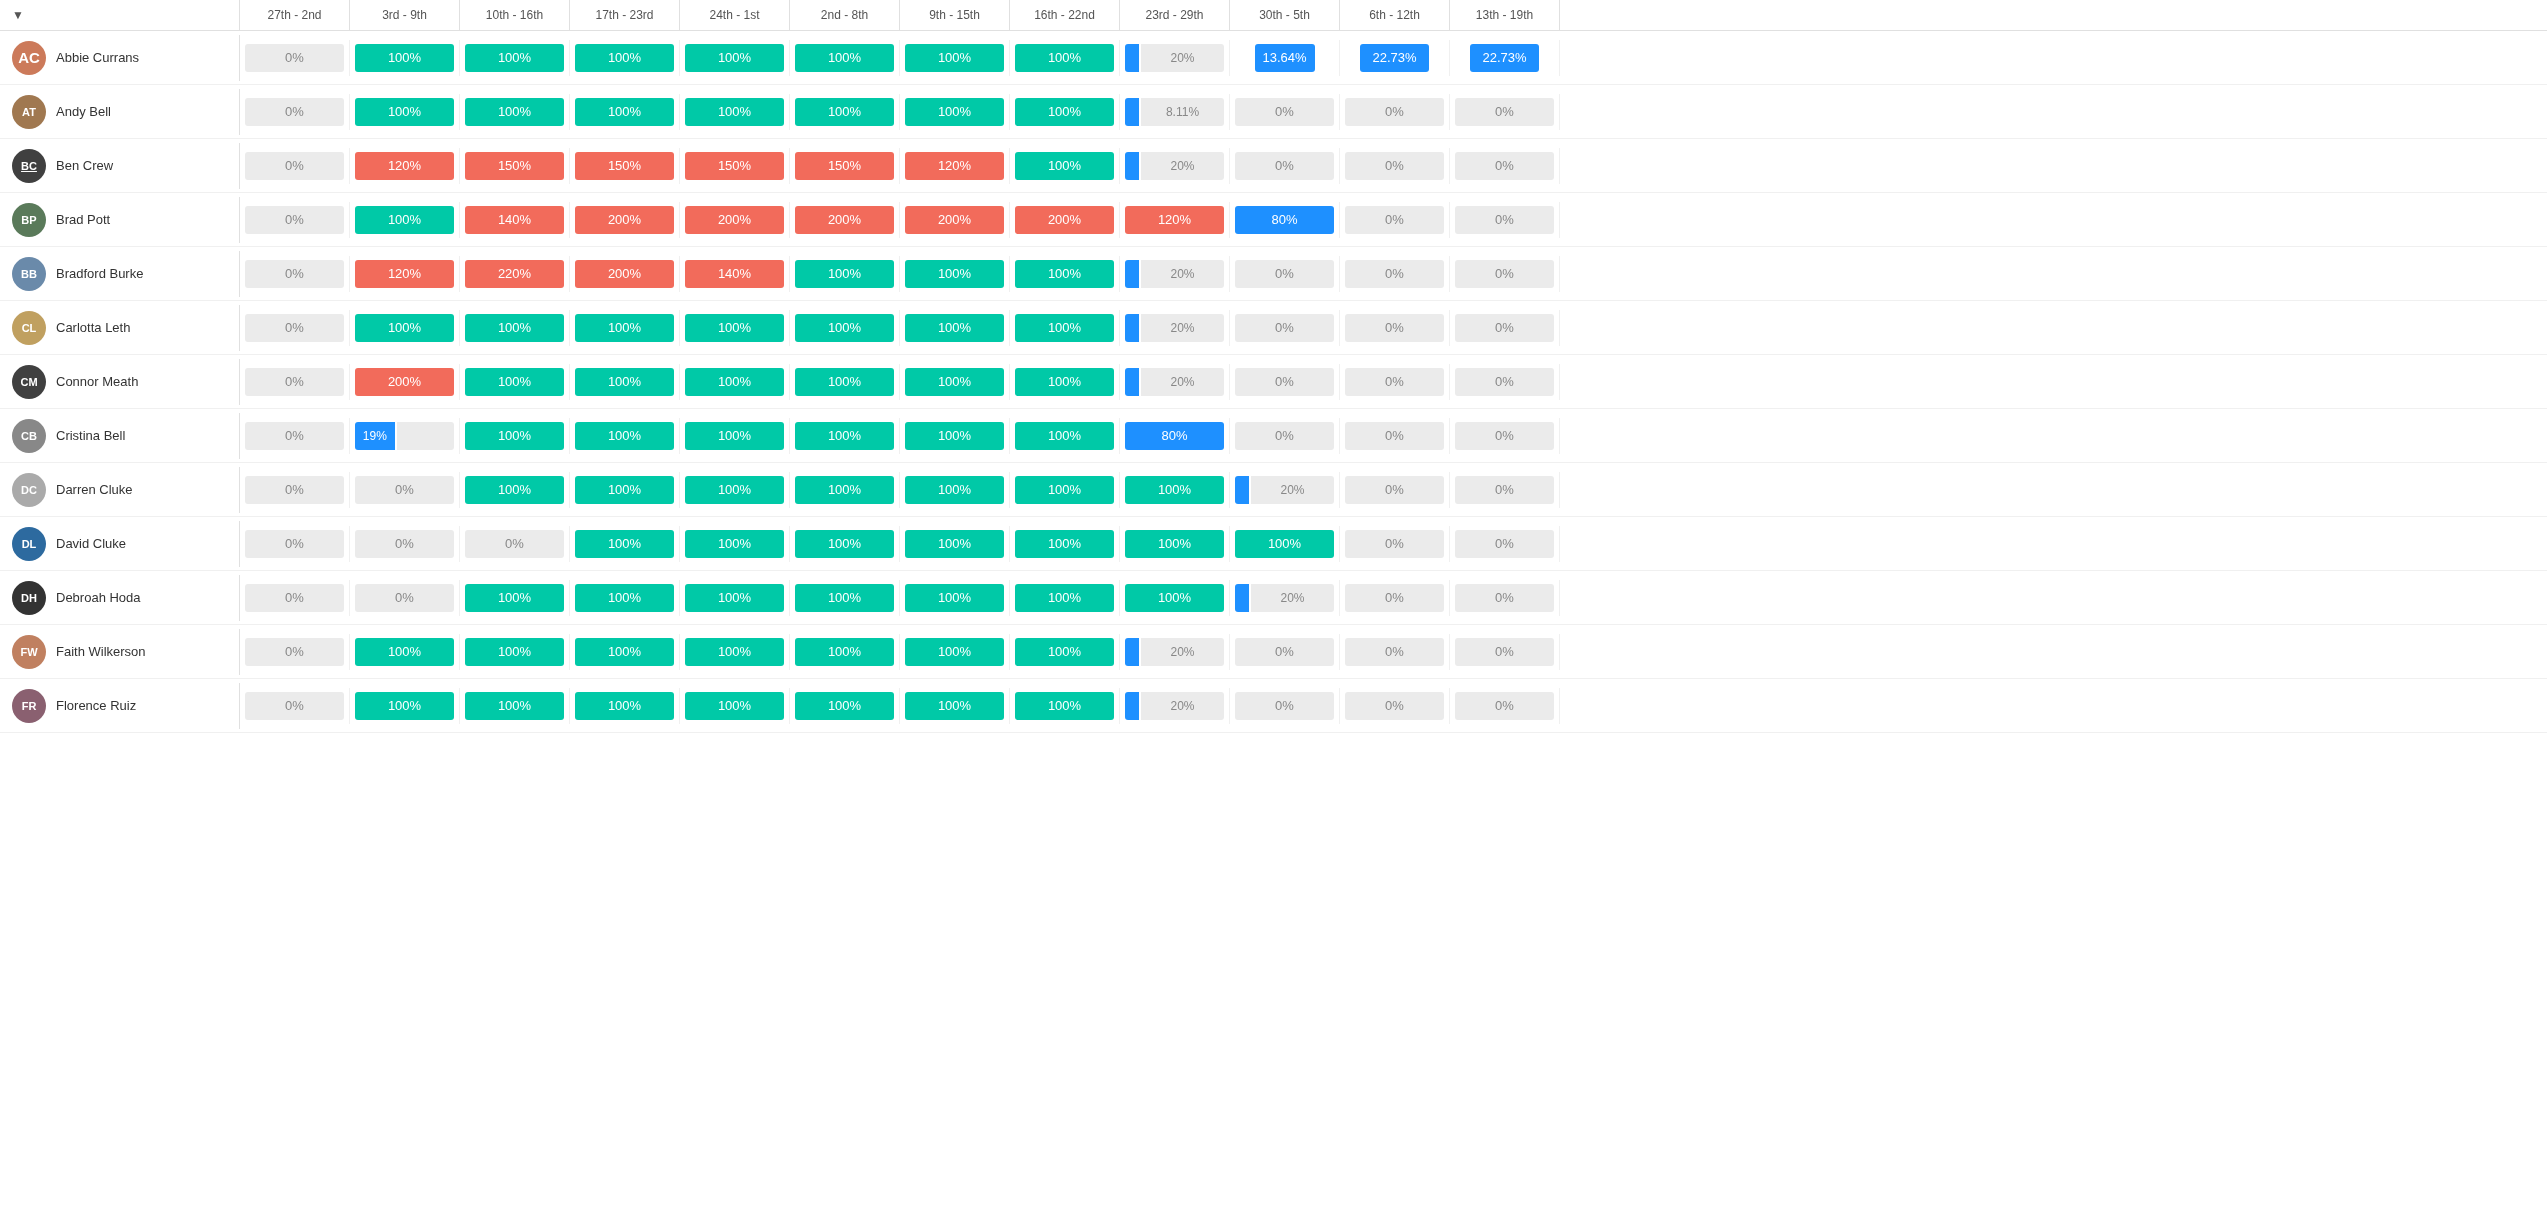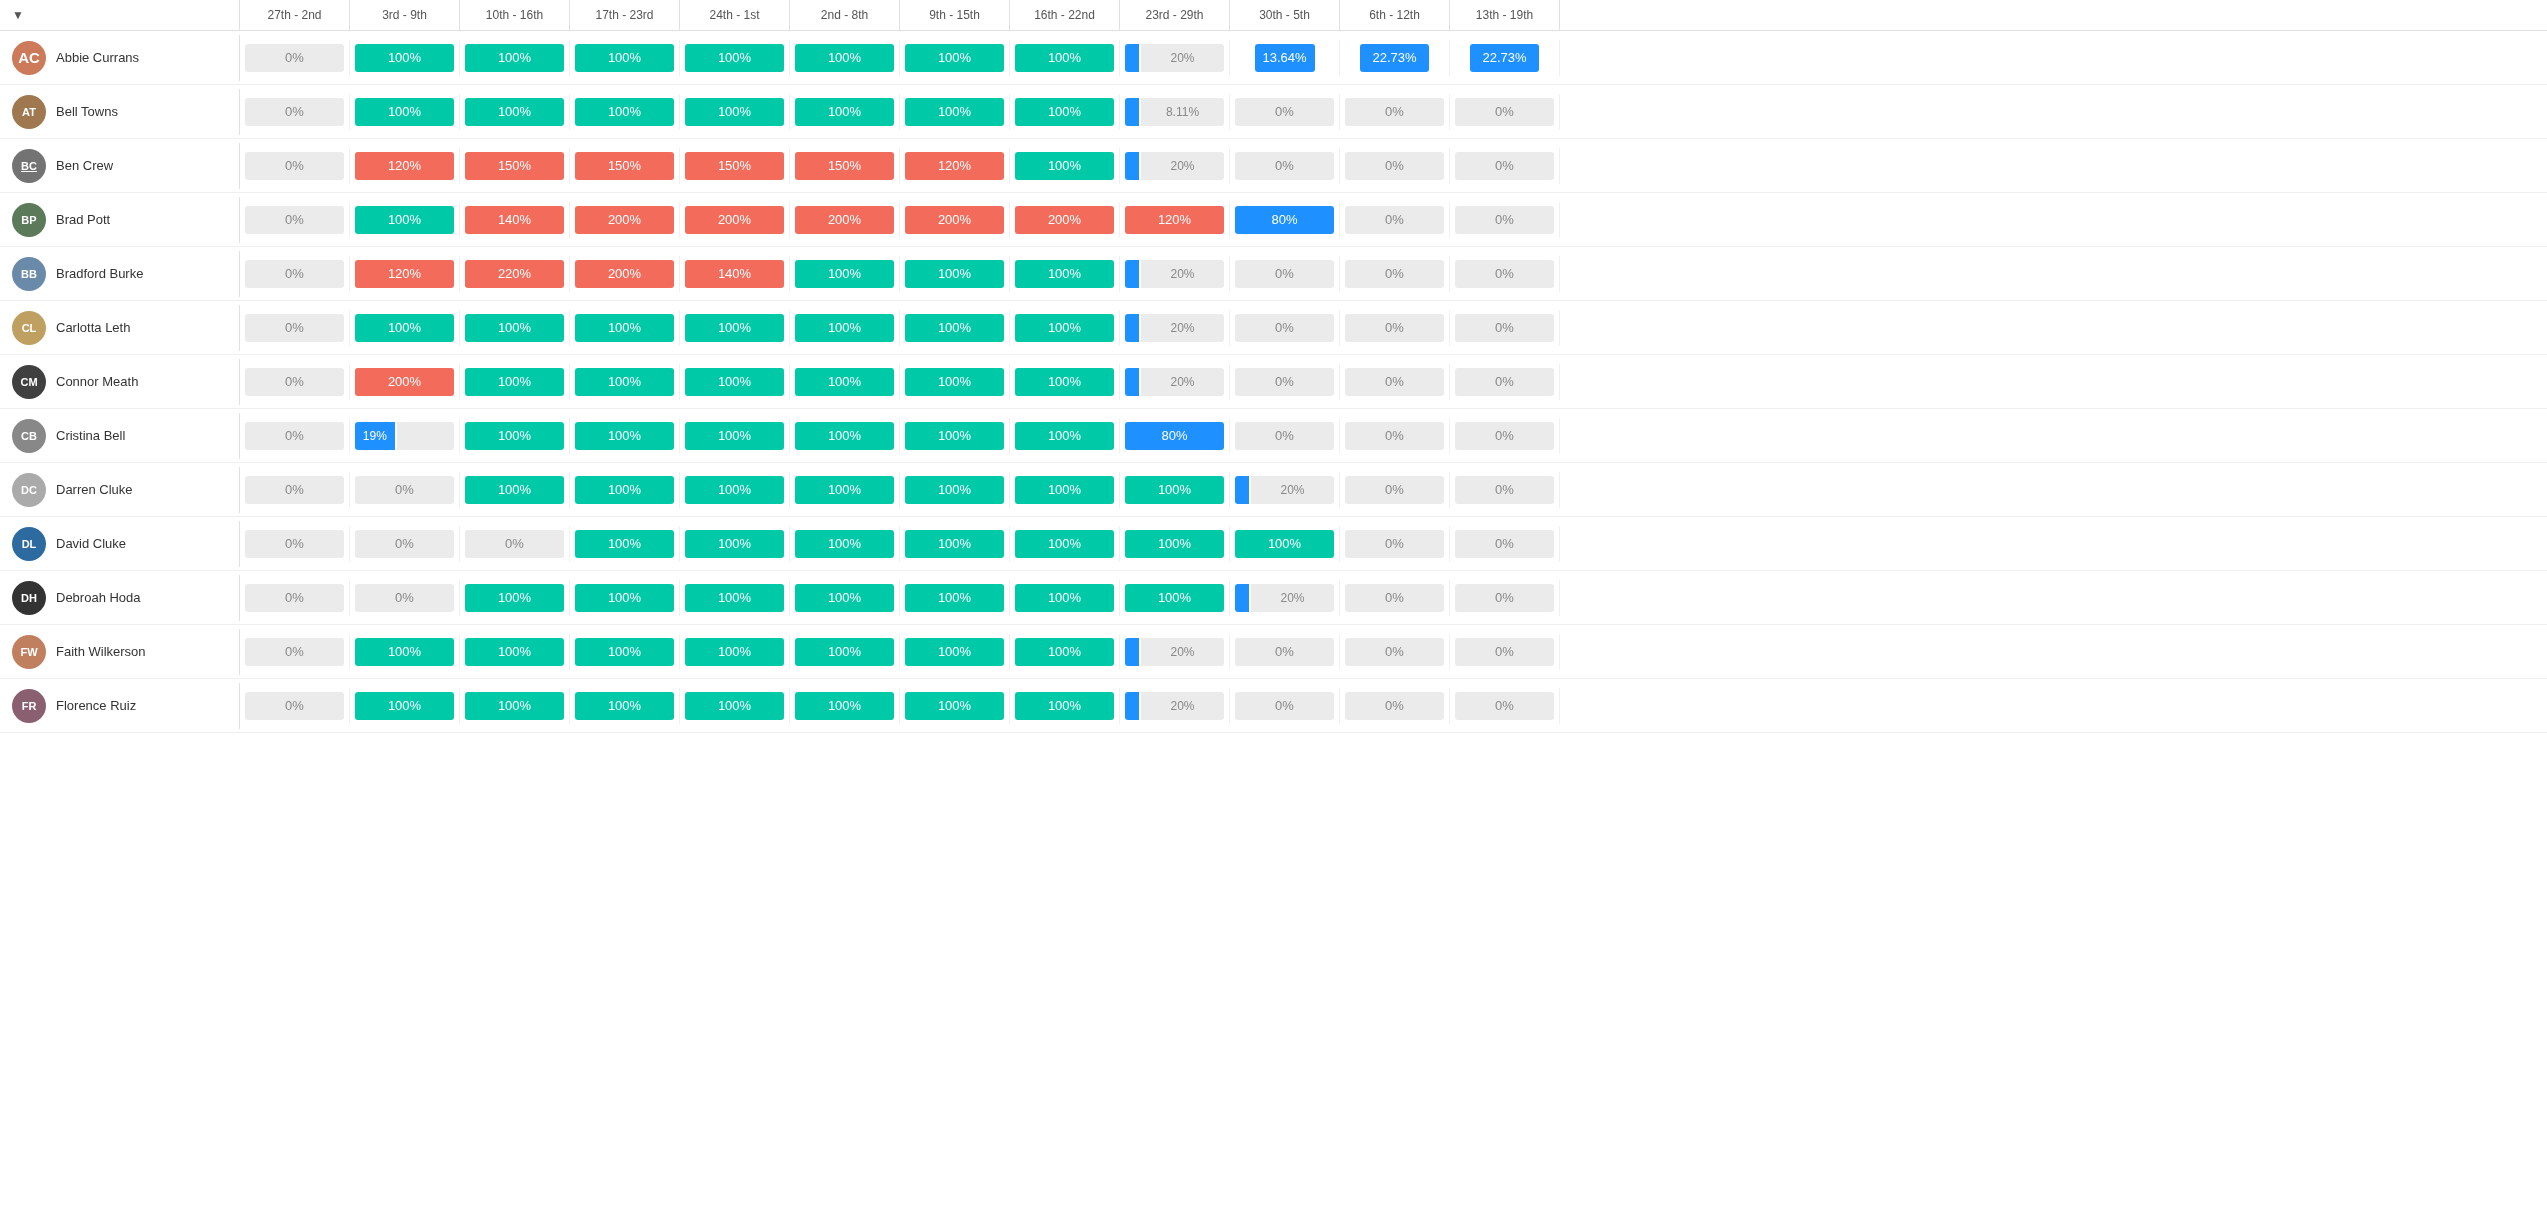--- a/index.html
+++ b/index.html
@@ -118,21 +118,21 @@
       </div>
       <div class="data-cell">
         <div style="width: 100%; display: flex; align-items: center; justify-content: center;">
           <div class="bar-blue" style="width: 70%; min-width: 60px; border-radius: 3px;">22.73%</div>
         </div>
       </div>
     </div>
     <div class="data-row">
       <div class="resource-cell">
         <div class="avatar" style="background: rgb(160, 120, 80); font-size: 11px;">AT</div>
-        <span class="resource-name">Bell Towns</span>
+        <span class="resource-name">Andy Bell</span>
       </div>
       <div class="data-cell">
         <div style="width: 100%; display: flex; align-items: center; justify-content: center;">
           <div class="bar-zero">0%</div>
         </div>
       </div>
       <div class="data-cell">
         <div style="width: 100%; display: flex; align-items: center; justify-content: center;">
           <div class="bar-green">100%</div>
         </div>
@@ -186,21 +186,21 @@
         </div>
       </div>
       <div class="data-cell">
         <div style="width: 100%; display: flex; align-items: center; justify-content: center;">
           <div class="bar-zero">0%</div>
         </div>
       </div>
     </div>
     <div class="data-row">
       <div class="resource-cell">
-        <div class="avatar" style="background: #737373; font-size: 11px; text-decoration: underline;">BC</div>
+        <div class="avatar" style="background: #404040; font-size: 11px; text-decoration: underline;">BC</div>
         <span class="resource-name">Ben Crew</span>
       </div>
       <div class="data-cell">
         <div style="width: 100%; display: flex; align-items: center; justify-content: center;">
           <div class="bar-zero">0%</div>
         </div>
       </div>
       <div class="data-cell">
         <div style="width: 100%; display: flex; align-items: center; justify-content: center;">
           <div class="bar-red">120%</div>

